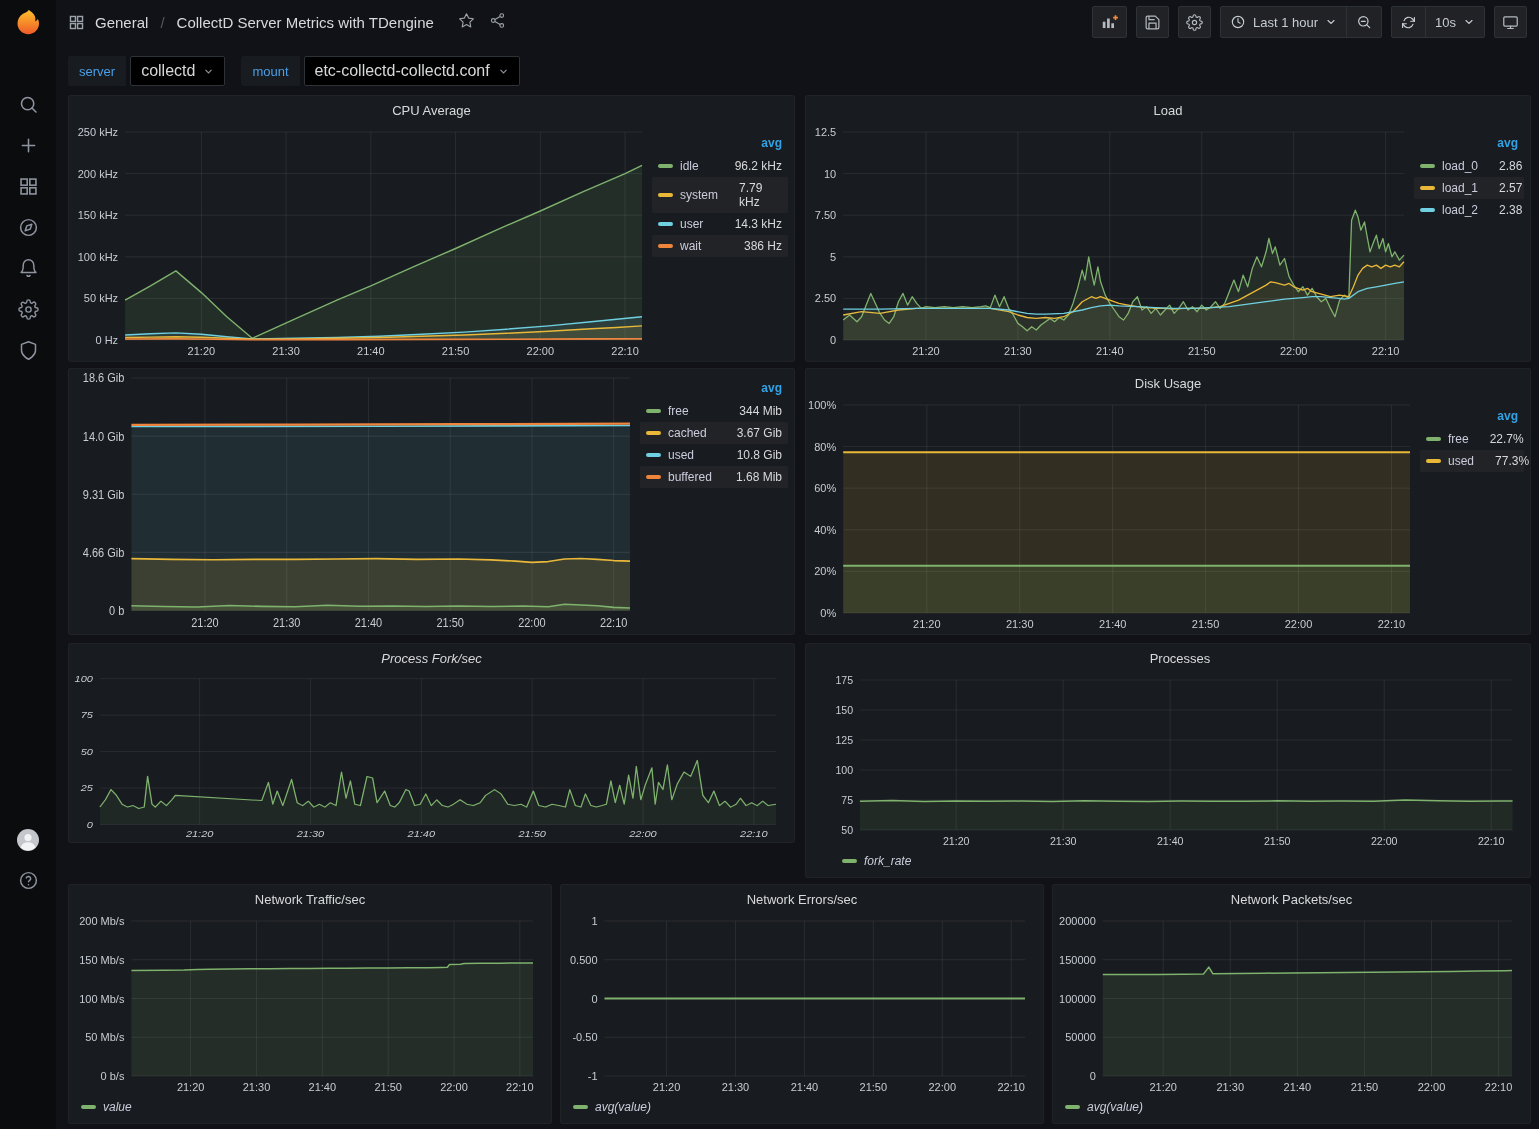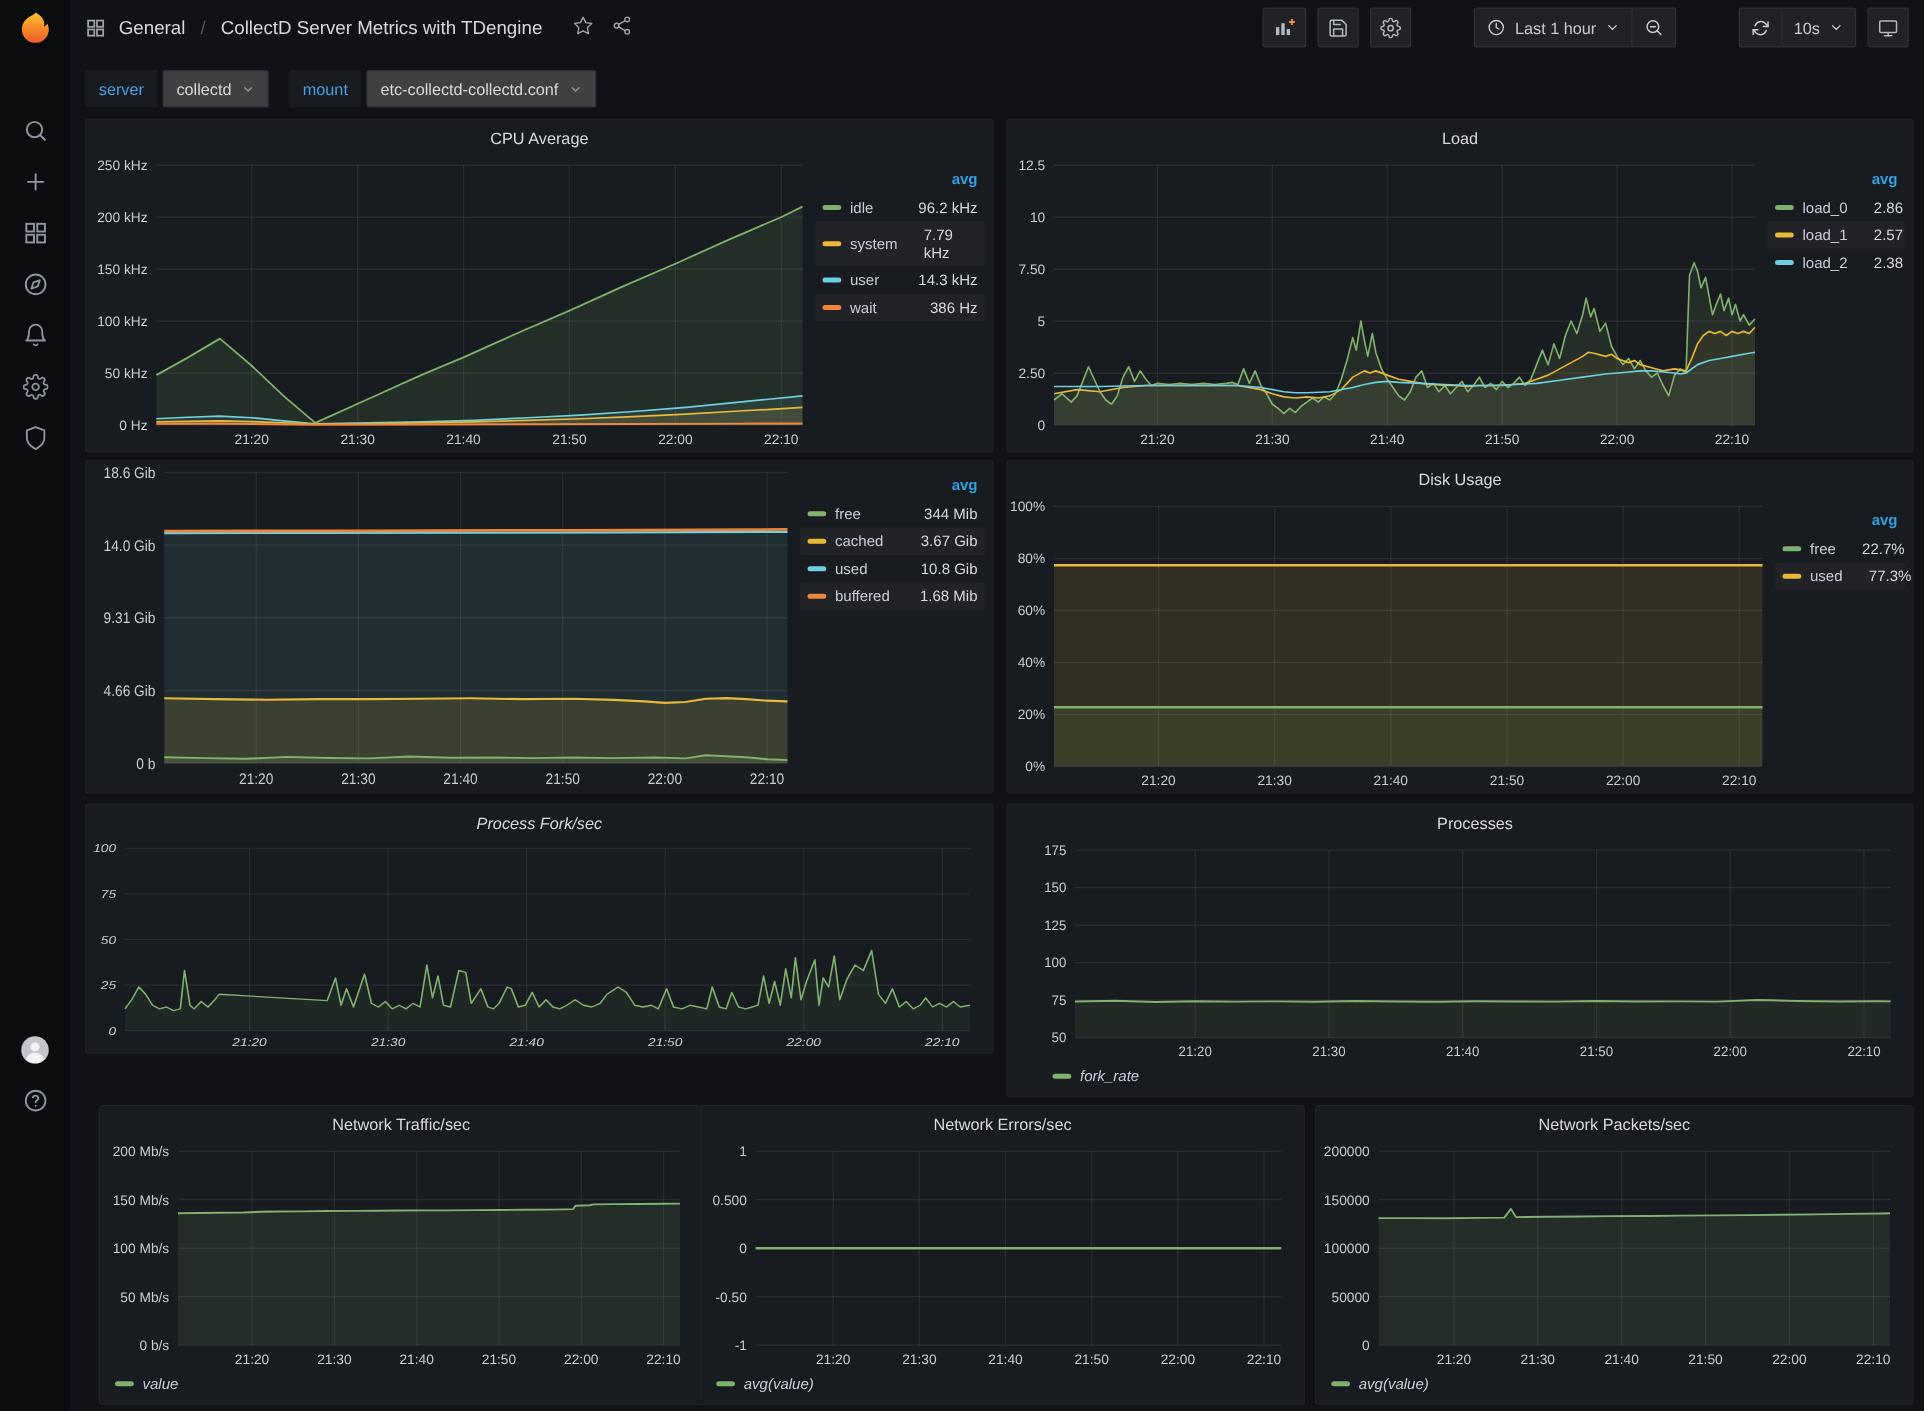--- a/index.html
+++ b/index.html
@@ -18,30 +18,30 @@
   
   .topnav { position:absolute; left:56px; right:0; top:0; height:44px; display:flex; align-items:center; padding:0 12px; }
   .crumb { display:flex; align-items:center; gap:10px; font-size:15px; color:#d8d9da; }
   .crumb .dash-icon { color:#9da3ab; display:flex; }
   .crumb .sep { color:#55585e; padding:0 2px; }
   .crumb-item { cursor:pointer; }
   .crumb-actions { display:flex; align-items:center; gap:14px; margin-left:14px; color:#9da3ab; }
   .nav-right { margin-left:auto; display:flex; align-items:center; gap:9px; }
   .tb-btn { height:32px; min-width:32px; padding:0 7px; background:#202226; border:1px solid #2c3235; border-radius:2px;
             display:flex; align-items:center; justify-content:center; gap:7px; color:#b4bac0; font-size:13px; cursor:pointer; }
-  .tb-group { display:flex; align-items:stretch; height:32px; background:#202226; border:1px solid #2c3235; border-radius:2px; overflow:hidden;margin-left:41px; }
+  .tb-group { display:flex; align-items:stretch; height:32px; background:#202226; border:1px solid #2c3235; border-radius:2px; overflow:hidden; }
   .tb-seg { display:flex; align-items:center; gap:7px; padding:0 9px; color:#c7cdd4; font-size:13px; cursor:pointer; }
   .tb-seg + .tb-seg { border-left:1px solid #2c3235; }
 
   
   .varrow { position:absolute; left:68px; top:56px; display:flex; align-items:center; gap:16px; }
   .var-pair { display:flex; align-items:stretch; height:30px; }
   .var-label { display:flex; align-items:center; padding:0 11px; background:#181b1f; color:#4a9fe8; font-size:13px; border-radius:2px 0 0 2px; }
-  .var-value { display:flex; align-items:center; gap:8px; padding:0 10px; margin-left:4px; background:#404040;
-               border:1px solid #2c3235; border-radius:2px; color:#d8d9da; font-size:13px; cursor:pointer; }
+  .var-value { display:flex; align-items:center; gap:8px; padding:0 10px; margin-left:4px; background:#000000;
+               border:1px solid #2c3235; border-radius:2px; color:#d8d9da; font-size:16px; cursor:pointer; }
   .var-value .chev { color:#8e94a0; display:flex; }
 
   
   .panel { position:absolute; background:#181b1f; border:1px solid rgba(255,255,255,0.035); border-radius:3px;
            display:flex; flex-direction:column; }
   .ptitle { height:28px; flex:none; display:flex; align-items:center; justify-content:center;
             font-size:13px; font-weight:500; color:#d8d9da; cursor:pointer; }
   .chart-wrap { flex:1; position:relative; min-height:0; }
   .chart-wrap svg { position:absolute; inset:0; width:100%; height:100%; }
   svg text.tick { fill:#c7cdd4; font-size:11px; font-family:"Liberation Sans", sans-serif; }
@@ -548,21 +548,21 @@
         </svg>
       </div>
     <div class="legend-bottom">
         <div class="lbitem">
           <span class="sw" style="background:#7EB26D"></span>
           <span class="ln">fork_rate</span>
         </div>
       </div>
   </section>
 
-  <section class="panel" style="left:68px; top:884px; width:484px; height:240px;margin-left:11px;">
+  <section class="panel" style="left:68px; top:884px; width:484px; height:240px;">
     <h2 class="ptitle">Network Traffic/sec</h2>
     <div class="chart-wrap">
         <svg preserveAspectRatio="none" viewBox="0 0 482 184">
           <line x1="62.4" y1="163" x2="464" y2="163" stroke="rgba(255,255,255,0.08)"></line>
           <text x="55.4" y="167" text-anchor="end" class="tick">0 b/s</text>
           <line x1="62.4" y1="124.25" x2="464" y2="124.25" stroke="rgba(255,255,255,0.08)"></line>
           <text x="55.4" y="128.25" text-anchor="end" class="tick">50 Mb/s</text>
           <line x1="62.4" y1="85.5" x2="464" y2="85.5" stroke="rgba(255,255,255,0.08)"></line>
           <text x="55.4" y="89.5" text-anchor="end" class="tick">100 Mb/s</text>
           <line x1="62.4" y1="46.75" x2="464" y2="46.75" stroke="rgba(255,255,255,0.08)"></line>

